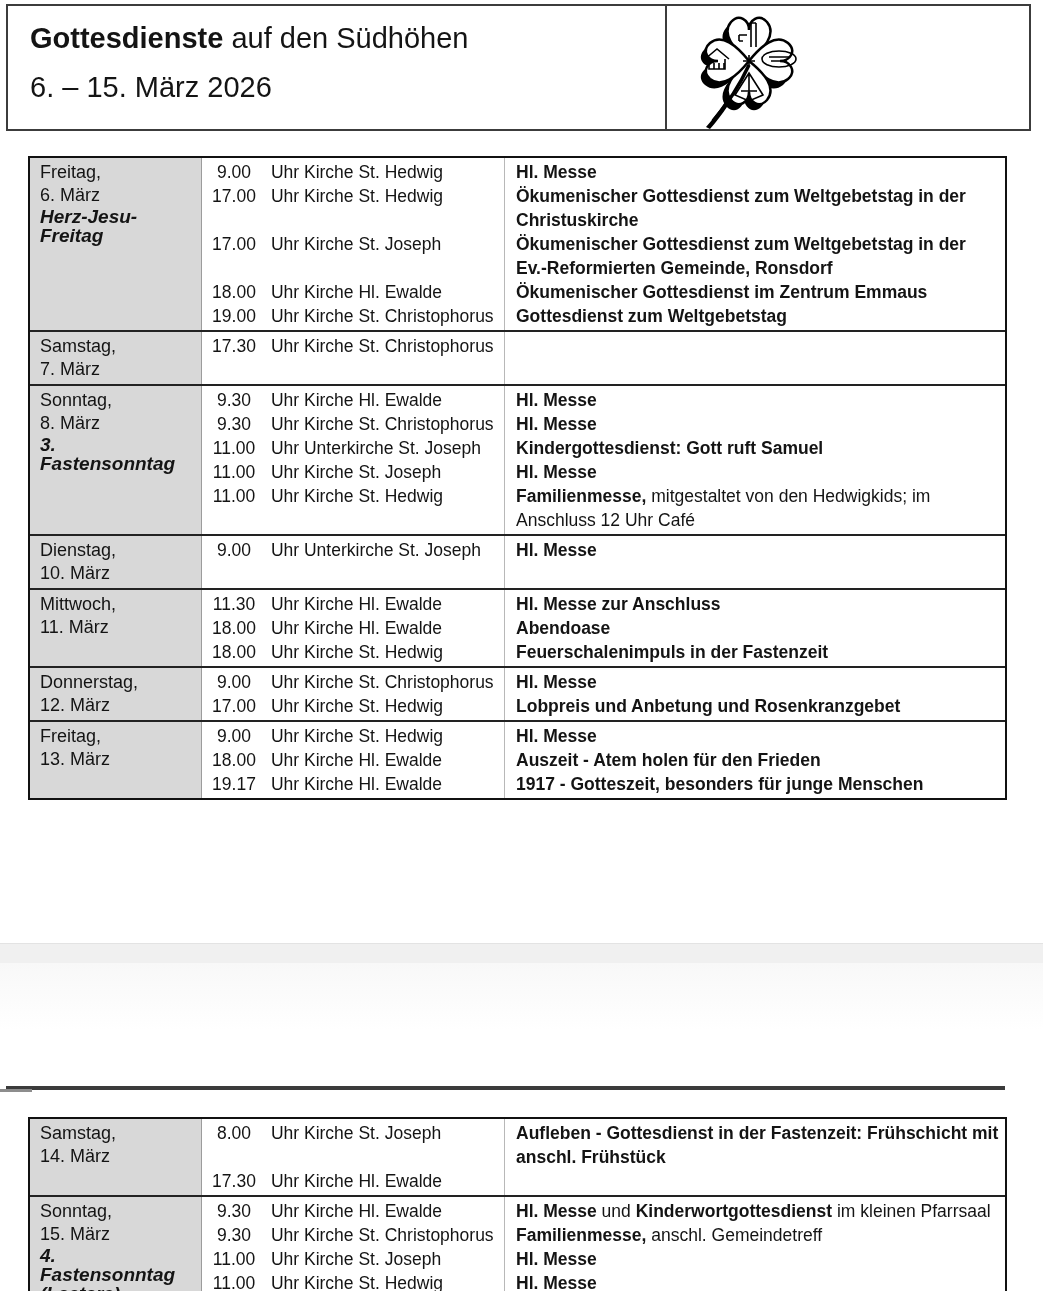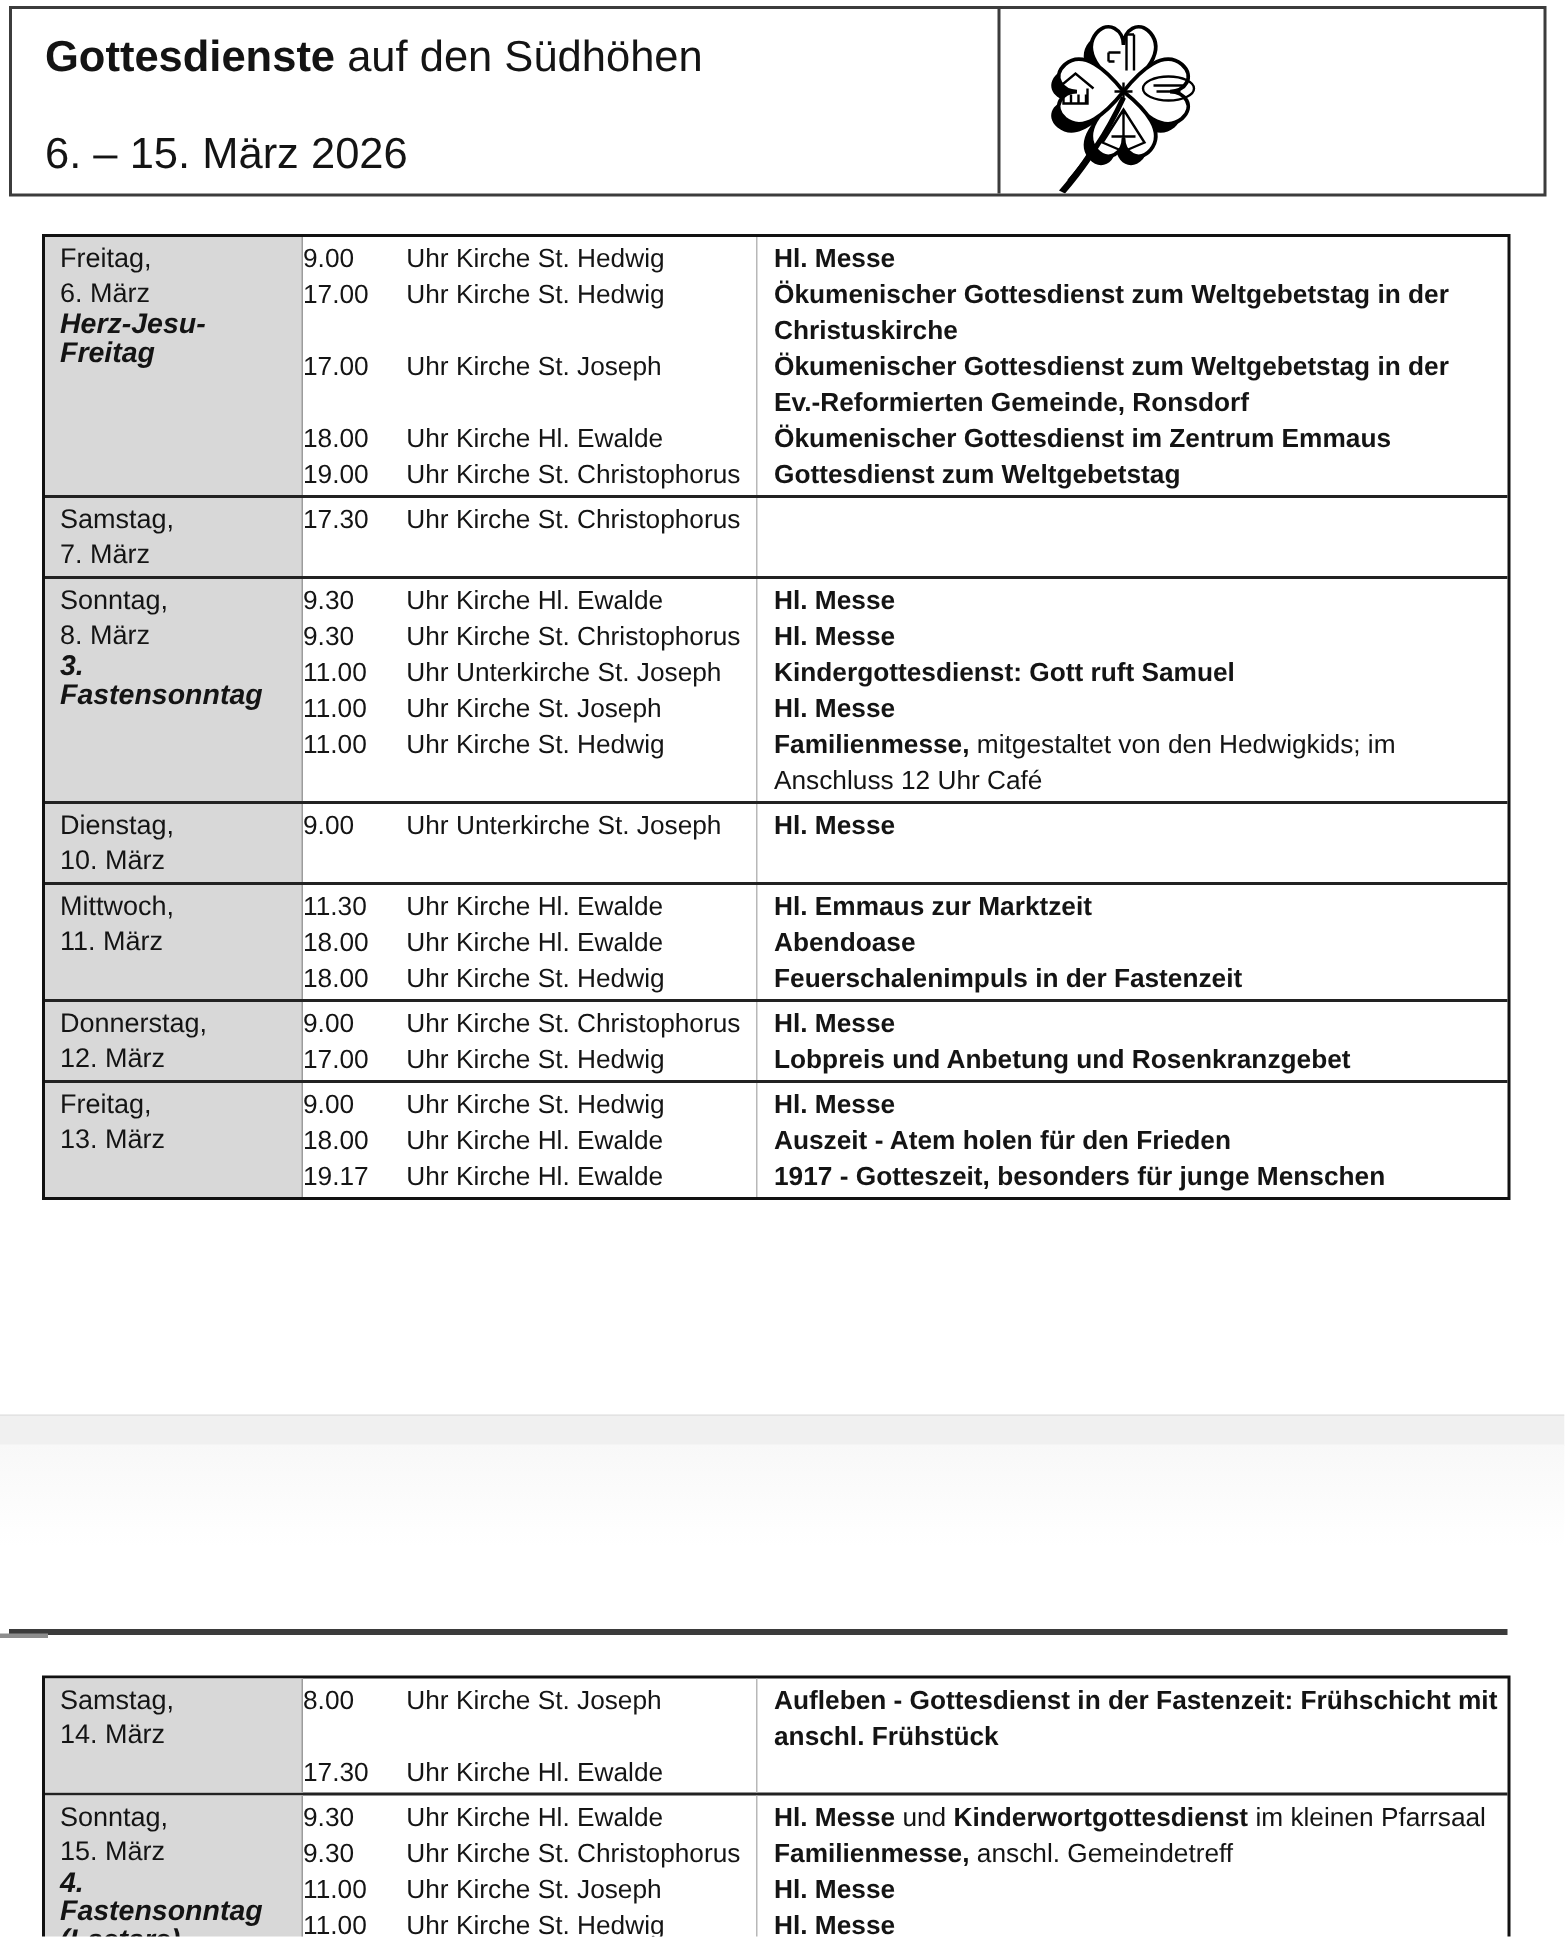--- a/index.html
+++ b/index.html
@@ -11,21 +11,21 @@
   }
   
   .header-box{
     position:absolute;left:6px;top:4px;width:1021px;height:123px;
     border:2px solid #3c3c3c;display:flex;background:#fff;box-sizing:content-box;justify-content:center;
   }
   .header-left{width:657px;box-sizing:border-box;padding:16px 0 0 22px}
   .header-right{flex:1;border-left:2px solid #3c3c3c;position:relative}
   .header-title{font-size:29px;line-height:33px;font-weight:normal;white-space:nowrap}
   .header-title .tb{font-weight:bold}
-  .header-date{font-size:29px;line-height:33px;margin-top:32px}
+  .header-date{font-size:29px;line-height:33px;margin-top:16px}
   .logo{position:absolute;left:20px;top:1px}
   
   .schedule-table{
     position:absolute;left:28px;width:979px;box-sizing:border-box;
     border:2px solid #111;background:#fff;
   }
   .t1{top:156px}
   .t2{top:1117px}
   .schedule-row{display:flex;border-top:2px solid #222}
   .schedule-row:first-child{border-top:none}
@@ -36,21 +36,21 @@
   .day-line{font-weight:normal;font-size:18px;line-height:23px}
   .day-note{font-weight:bold;font-style:italic;font-size:19px;line-height:19px}
   .events-cell{flex:1;padding:2px 0;position:relative}
   .events-cell::before{
     content:"";position:absolute;left:302px;top:0;bottom:0;width:1px;background:#b8b8b8;
   }
   .event-row{display:flex}
   .event-time-location{
     width:302px;box-sizing:border-box;font-size:17.5px;line-height:24px;white-space:nowrap;
   }
-  .event-time{display:inline-block;width:64px;text-align:left}
+  .event-time{display:inline-block;width:64px;text-align:center}
   .event-description{flex:1;font-size:17.5px;line-height:24px;padding:0 6px 0 12px}
   .seg{font-weight:normal}
   .seg.b{font-weight:bold}
   
   .page-gap-band{
     position:absolute;left:0;top:943px;width:1043px;height:20px;
     background:#f0f0f0;border-top:1px solid #e3e3e3;
   }
   .page2-margin{
     position:absolute;left:0;top:963px;width:1043px;height:123px;
@@ -188,21 +188,21 @@
       </div>
     </div>
     <div class="schedule-row">
       <div class="day-cell">
         <div class="day-line">Mittwoch,</div>
         <div class="day-line">11. März</div>
       </div>
       <div class="events-cell">
         <div class="event-row">
           <div class="event-time-location"><span class="event-time">11.30</span> <span>Uhr</span> <span>Kirche Hl. Ewalde</span></div>
-          <div class="event-description"><span class="seg b">Hl. Emmaus zur Marktzeit</span></div>
+          <div class="event-description"><span class="seg b">Hl. Messe zur Anschluss</span></div>
         </div>
         <div class="event-row">
           <div class="event-time-location"><span class="event-time">18.00</span> <span>Uhr</span> <span>Kirche Hl. Ewalde</span></div>
           <div class="event-description"><span class="seg b">Abendoase</span></div>
         </div>
         <div class="event-row">
           <div class="event-time-location"><span class="event-time">18.00</span> <span>Uhr</span> <span>Kirche St. Hedwig</span></div>
           <div class="event-description"><span class="seg b">Feuerschalenimpuls in der Fastenzeit</span></div>
         </div>
       </div>

